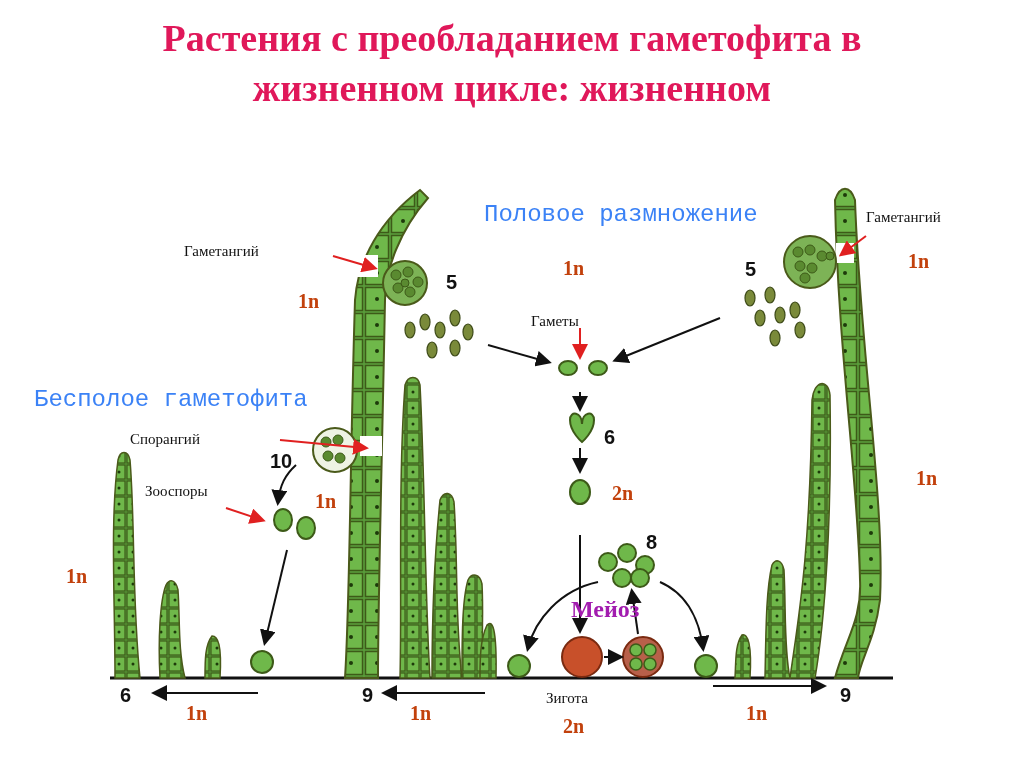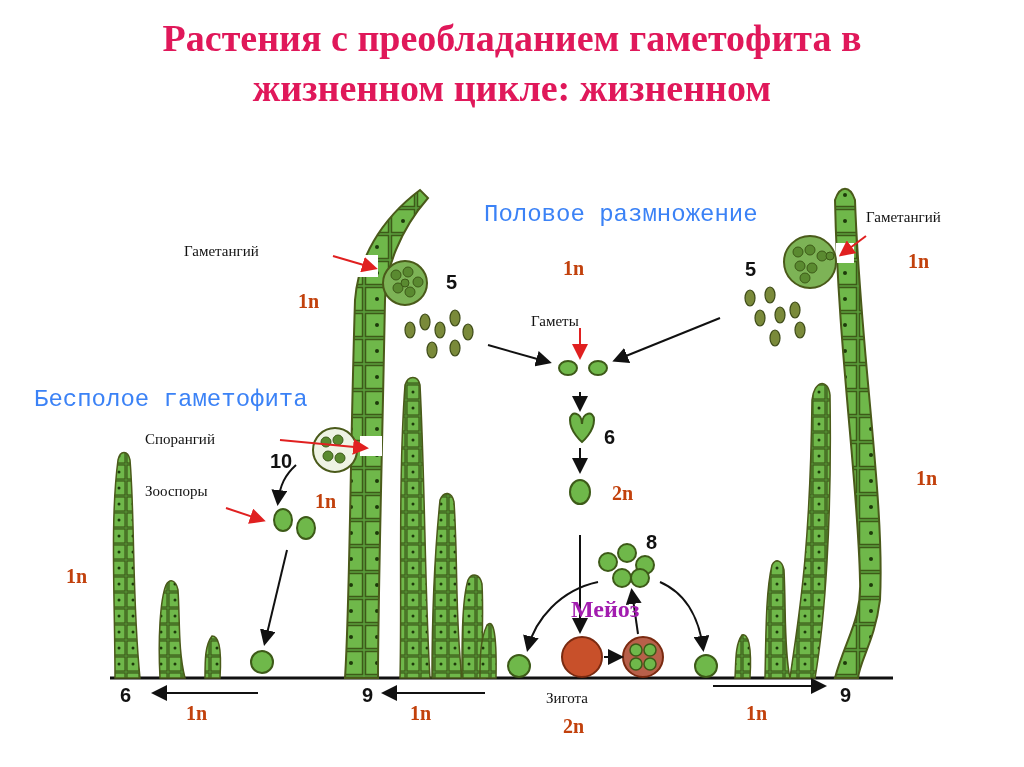--- a/index.html
+++ b/index.html
@@ -173,21 +173,21 @@
     <line x1="226" y1="508" x2="262" y2="520"></line>
   </g>
 </svg>
 
 <div class="lbl blue" style="left:484px;top:201px;">Половое размножение</div>
 <div class="lbl blue" style="left:34px;top:386px;">Бесполое гаметофита</div>
 
 <div class="lbl black" style="left:184px;top:243px;">Гаметангий</div>
 <div class="lbl black" style="left:866px;top:209px;">Гаметангий</div>
 <div class="lbl black" style="left:531px;top:290px;margin-top:23px;">Гаметы</div>
-<div class="lbl black" style="left:145px;top:431px;text-align:center;">Спорангий</div>
+<div class="lbl black" style="left:130px;top:431px;text-align:center;">Спорангий</div>
 <div class="lbl black" style="left:145px;top:483px;text-align:center;">Зооспоры</div>
 <div class="lbl black" style="left:546px;top:690px;">Зигота</div>
 <div class="lbl meioz" style="left:571px;top:596px;">Мейоз</div>
 
 <div class="lbl ploid" style="left:298px;top:290px;">1n</div>
 <div class="lbl ploid" style="left:563px;top:257px;">1n</div>
 <div class="lbl ploid" style="left:908px;top:250px;">1n</div>
 <div class="lbl ploid" style="left:916px;top:467px;">1n</div>
 <div class="lbl ploid" style="left:315px;top:490px;">1n</div>
 <div class="lbl ploid" style="left:66px;top:565px;">1n</div>

